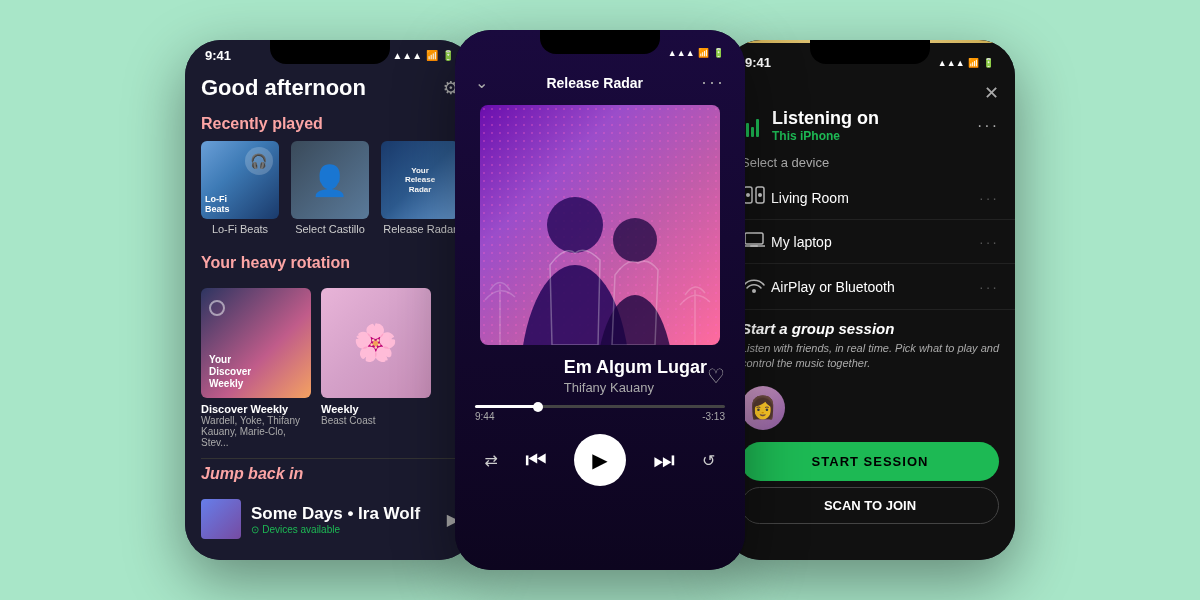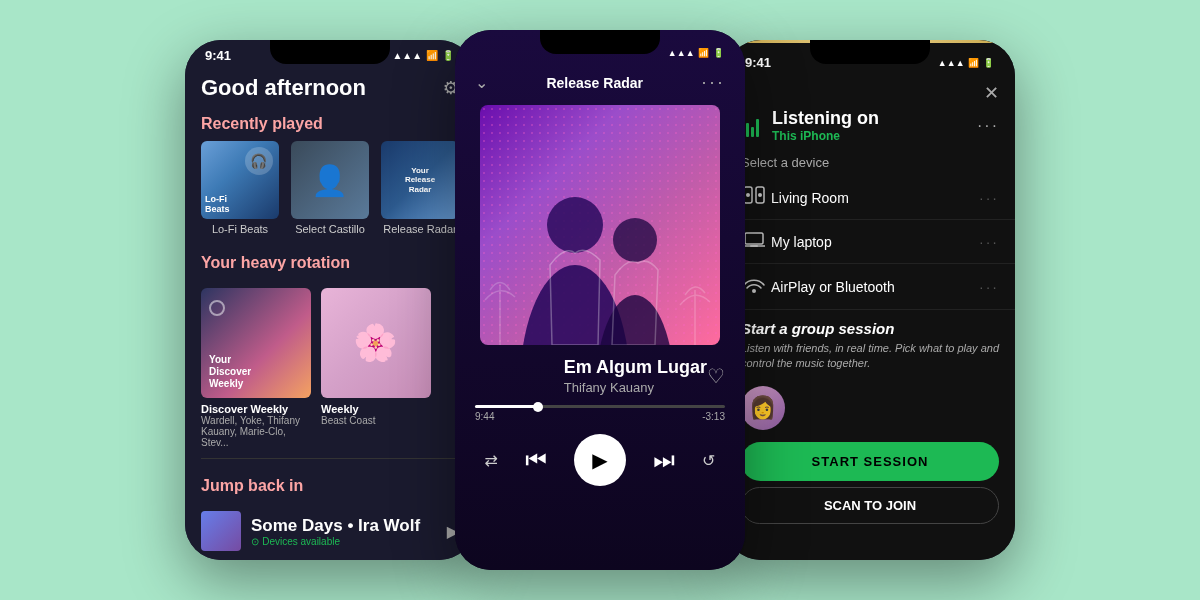--- a/index.html
+++ b/index.html
@@ -212,21 +212,21 @@
     .cover-runaway {
       background: linear-gradient(135deg, #e8b4d8 0%, #d4a0c8 50%, #c88eb8 100%);
       width: 100%;
       height: 100%;
       display: flex;
       align-items: center;
       justify-content: center;
       font-size: 36px;
     }
 
-    .jump-back-title { margin-top: 12px; }
+    .jump-back-title { margin-top: 0; font-style: italic; }
     .jb-item {
       display: flex;
       align-items: center;
       gap: 10px;
       padding: 8px 16px;
     }
     .jb-cover {
       width: 40px;
       height: 40px;
       border-radius: 4px;

